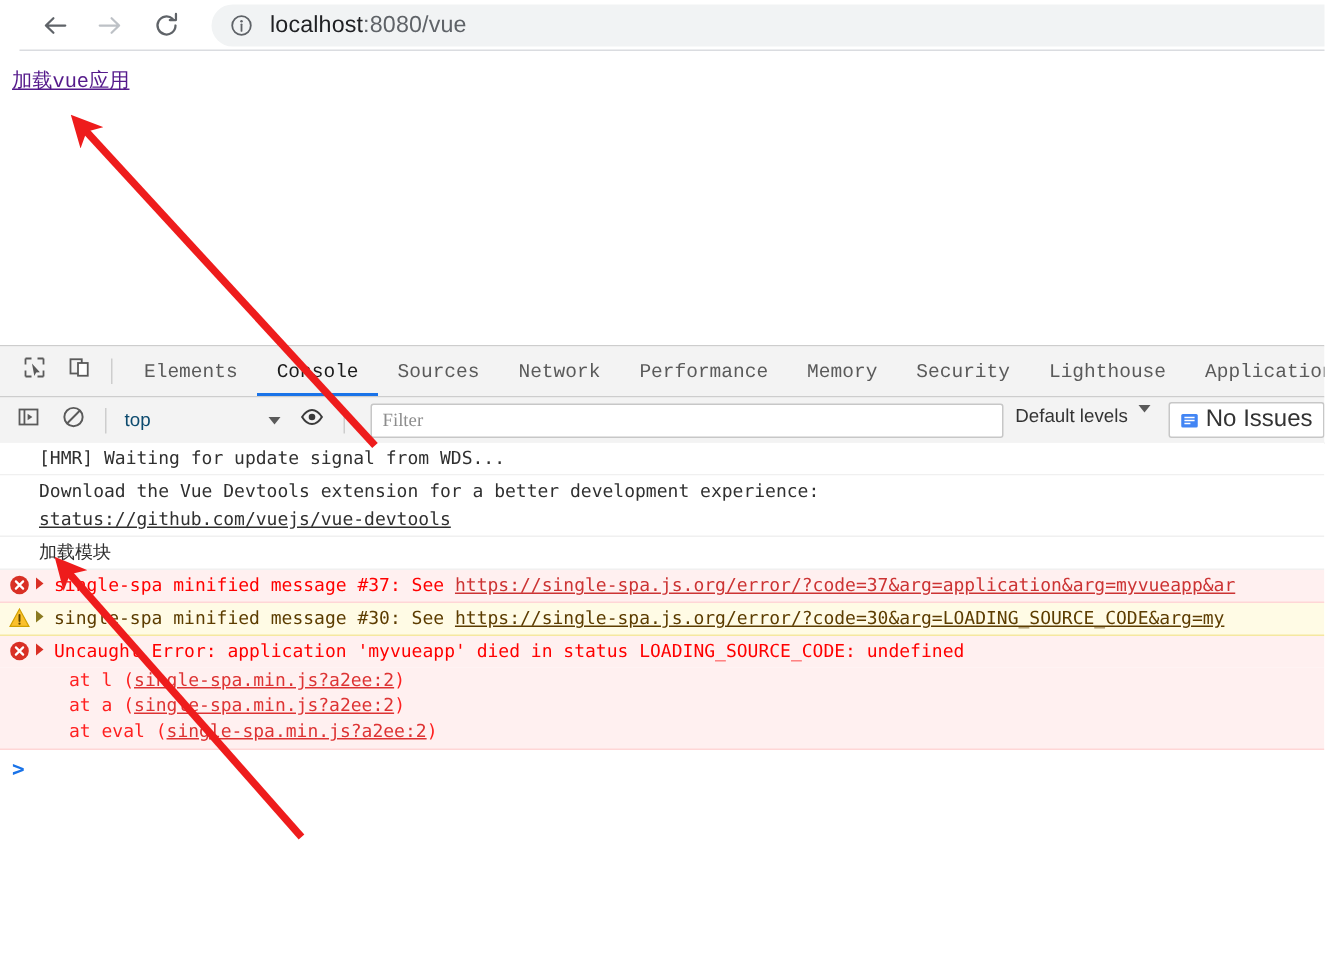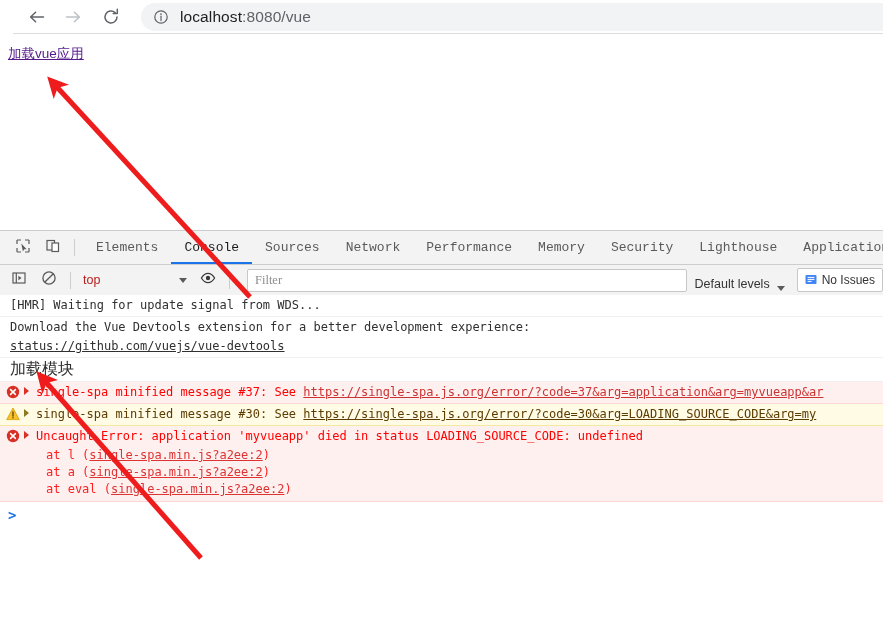--- a/index.html
+++ b/index.html
@@ -53,21 +53,21 @@
   
   #page-viewport{
     position:absolute;left:0;top:34px;width:883px;height:196px;
     background:#ffffff;
   }
   #page-link{
     position:absolute;left:8px;top:11px;
     font-size:13.5px;
     color:#551a8b;
     text-decoration:underline;
-    font-family:Liberation Sans, sans-serif;
+    font-family:Liberation Mono, monospace;
     cursor:pointer;
     white-space:nowrap;
   }
 
   
   #devtools{
     position:absolute;left:0;top:230px;width:883px;height:405px;
     background:#ffffff;
     border-top:1px solid #cdcdcd;
   }
@@ -111,21 +111,21 @@
   #console-toolbar{
     height:30px;
     background:#f3f3f3;
     border-bottom:1px solid #cdcdcd;
     display:flex;align-items:center;
     position:relative;
   }
   #console-exec-btn{margin-left:6px;}
   #console-clear-btn{margin-left:4px;}
   #context-select{
-    font-size:12.5px;color:#b91c1c;
+    font-size:12.5px;color:#0c4a6e;
     width:110px;
     height:21px;
     display:flex;align-items:center;
     position:relative;
     padding-left:4px;
     cursor:default;
   }
   #context-select .caret{
     position:absolute;right:6px;top:50%;
     margin-top:-2px;
@@ -147,42 +147,42 @@
     padding:0 7px;
     font-family:Liberation Serif, serif;
     outline:none;
     min-width:40px;
   }
   #filter-input::placeholder{color:#8d8d8d;}
   #levels-select{
     flex:0 0 auto;
     font-size:12.5px;color:#333;
     padding:0 10px 0 8px;
-    display:flex;align-items:flex-end;
+    display:flex;align-items:flex-start;
     height:21px;
     cursor:default;
     white-space:nowrap;
   }
   #levels-select .caret{
     margin-left:7px;
     width:0;height:0;
     border-left:4px solid transparent;
     border-right:4px solid transparent;
     border-top:5px solid #5a5a5a;
   }
   #issues-btn{
     flex:0 0 auto;
     display:flex;align-items:center;
     height:22px;
     border:1px solid #c7c7c7;
     border-left:1px solid #c7c7c7;
     border-radius:2px;
     background:#fff;
     padding:0 7px;
-    font-size:12px;
+    font-size:16px;
     color:#333;
     white-space:nowrap;
     margin-left:2px;
   }
   #issues-btn .issue-glyph{
     width:12px;height:12px;
     margin-right:5px;
     flex:0 0 auto;
   }
 
@@ -193,21 +193,21 @@
     background:#ffffff;
     overflow:hidden;
   }
   .msg{
     position:relative;
     border-bottom:1px solid #f0f0f0;
     font-family:"DejaVu Sans Mono","Liberation Mono",monospace;
     font-size:12px;
     line-height:19px;
     color:#303030;
-    padding:1px 0 1px 10px;
+    padding:1px 0 1px 26px;
     min-height:19px;
     white-space:nowrap;
   }
   .msg .badge{
     position:absolute;left:6px;top:3px;
     width:14px;height:14px;
   }
   .msg .tri{
     position:absolute;left:24px;top:5px;
     width:0;height:0;
@@ -224,21 +224,21 @@
   .msg.error .tri{border-left-color:#d93025;}
   .msg.warn{
     background:#fffbe5;
     border-bottom:1px solid #f5e8a0;
     color:#5c3c00;
   }
   .msg.warn .tri{border-left-color:#8a7a20;}
   .msg.plain{background:#ffffff;}
   .msg .chn{
     font-family:Liberation Serif, serif;
-    font-size:16px;
+    font-size:12px;
   }
   .msg a.lnk{
     color:#303030;
     text-decoration:underline;
   }
   .msg.error a.lnk{color:#c33;}
   .msg.warn a.lnk{color:#5c3c00;}
   .msg.plain a.lnk{color:#303030;}
 
   .stack{

